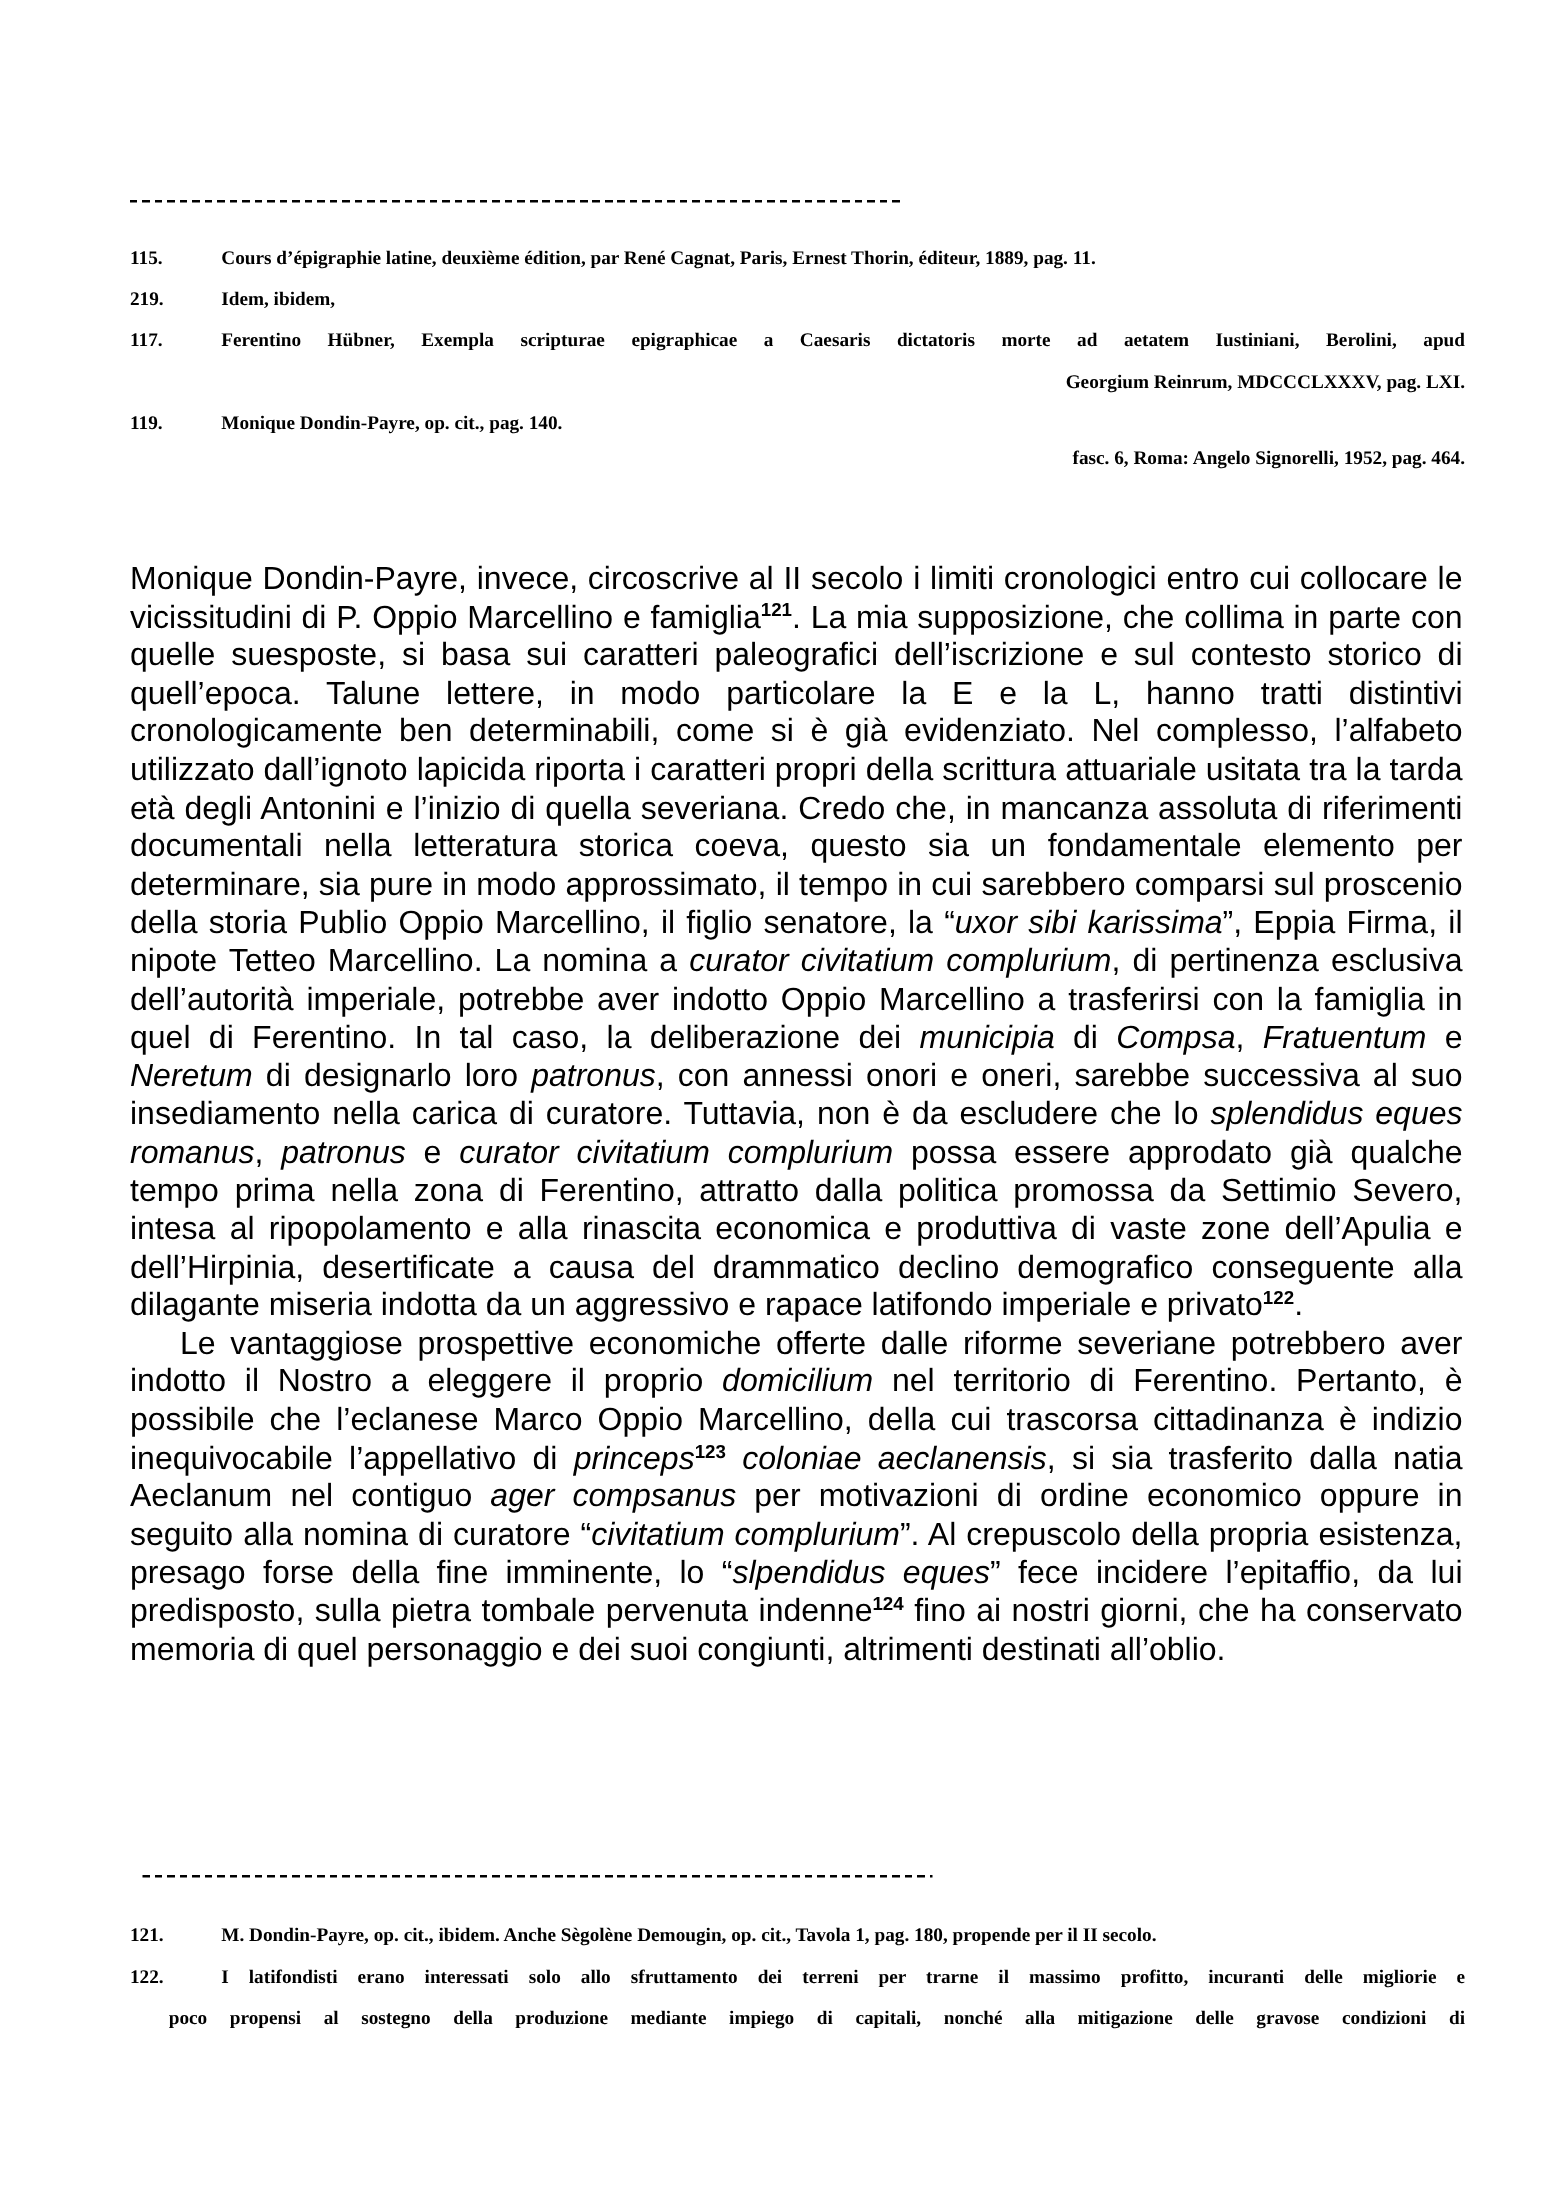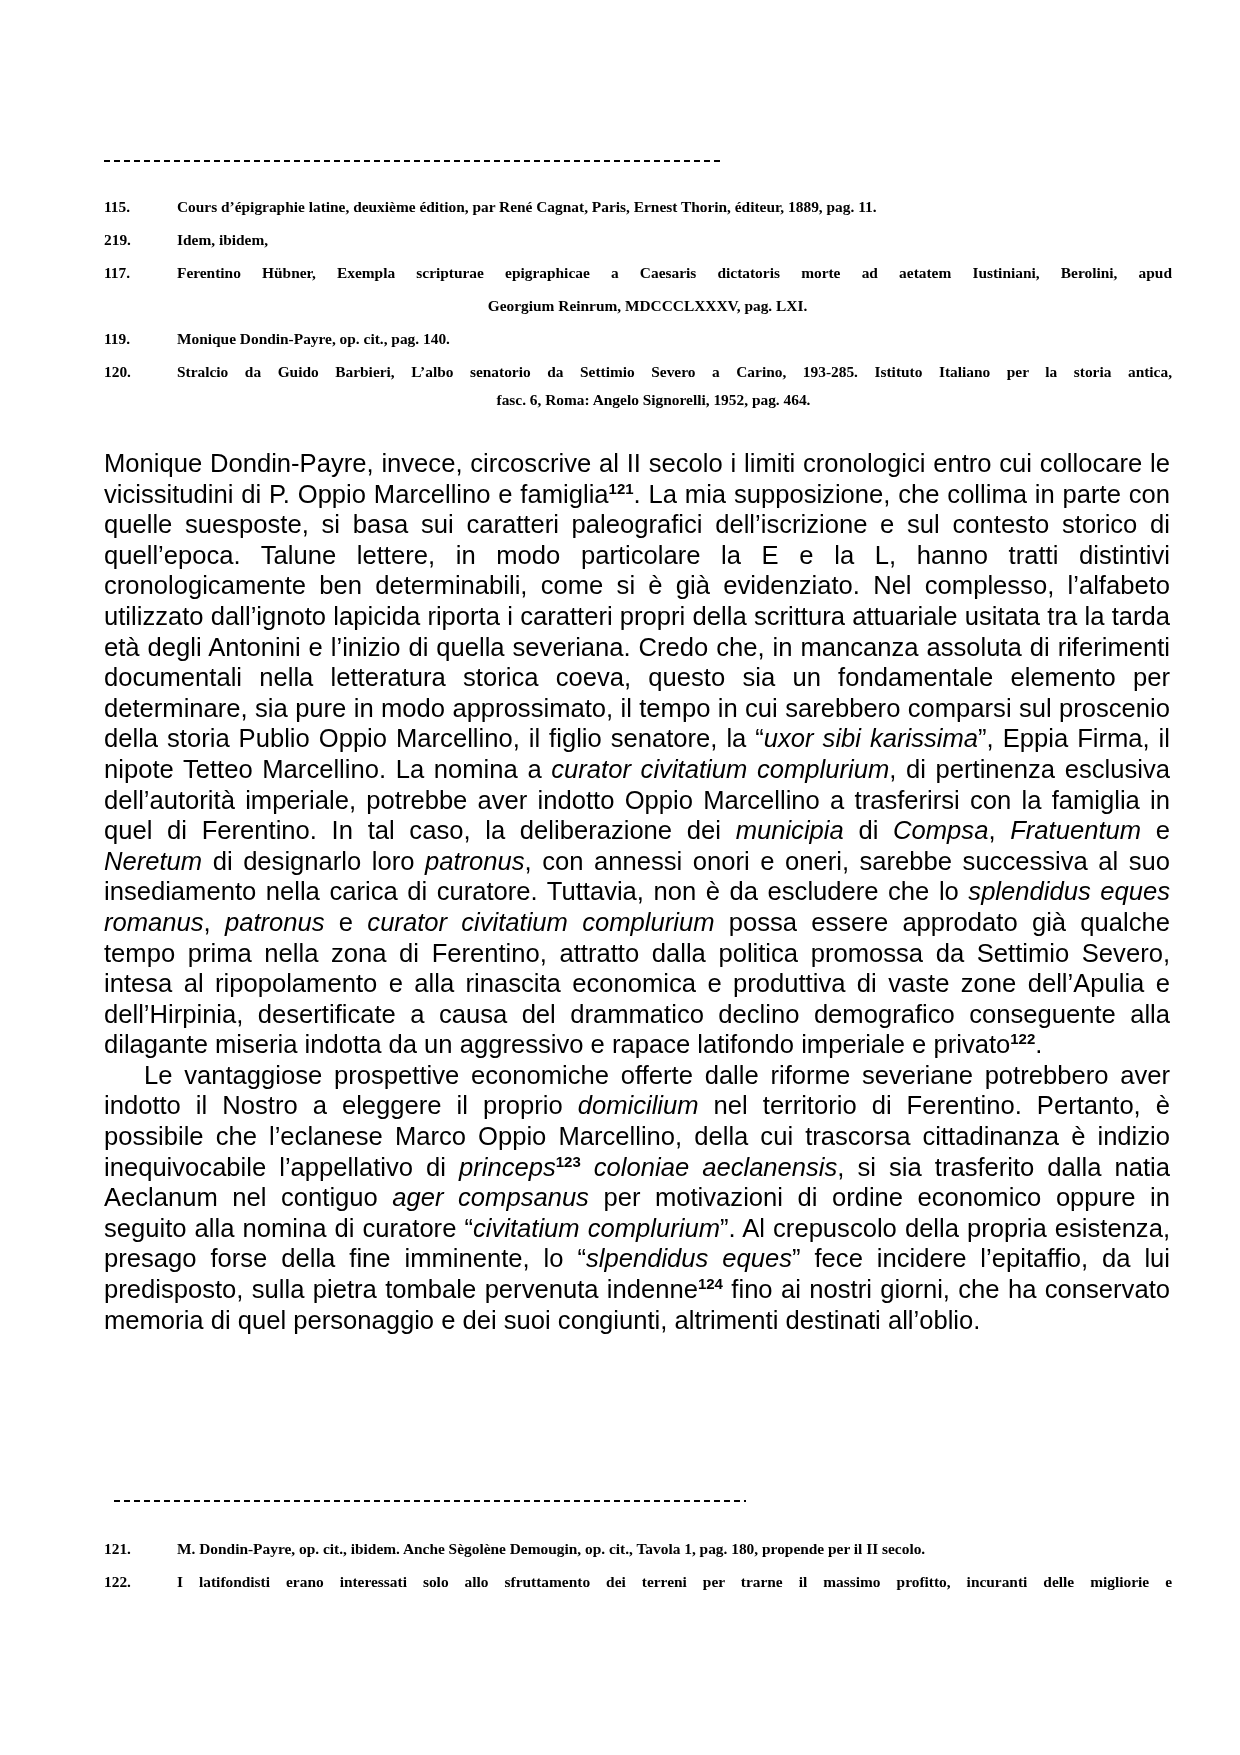--- a/index.html
+++ b/index.html
@@ -53,21 +53,21 @@
       position: relative;
       text-align: justify;
     }
     .note .num {
       display: inline-block;
       width: 73px;
     }
     .note .cont {
       display: block;
       padding-left: 31px;
-      text-align: center;
+      text-align: right;
     }
 
     .body-text {
       position: absolute;
       left: 88px;
       top: 448px;
       width: 1066px;
       font-family: Liberation Sans, sans-serif;
       font-size: 25.6px;
       line-height: 30.6px;
@@ -105,23 +105,20 @@
     </div>
     <div class="note" style="text-align: justify; text-align-last: justify;">
       <span class="num">117.</span><span>Ferentino Hübner, Exempla scripturae epigraphicae a Caesaris dictatoris morte ad aetatem Iustiniani, Berolini, apud</span>
     </div>
     <div class="note">
       <span class="cont" style="padding-left:19px;">Georgium Reinrum, MDCCCLXXXV, pag. LXI.</span>
     </div>
     <div class="note">
       <span class="num">119.</span><span>Monique Dondin-Payre, op. cit., pag. 140.</span>
     </div>
-    <div class="note" style="text-align: justify; text-align-last: justify;">
-      <span class="num">120.</span><span>Stralcio da Guido Barbieri, L’albo senatorio da Settimio Severo a Carino, 193-285. Istituto Italiano per la storia antica,</span>
-    </div>
     <div class="note" style="line-height:24px;">
       <span class="cont" style="padding-left:31px;">fasc. 6, Roma: Angelo Signorelli, 1952, pag. 464.</span>
     </div>
   </div>
 
   <div class="body-text">
     <p><span>Monique Dondin-Payre, invece, circoscrive al II secolo i limiti cronologici entro cui collocare le vicissitudini di P. Oppio Marcellino e famiglia</span><sup>121</sup><span>. La mia supposizione, che collima in parte con quelle suesposte, si basa sui caratteri paleografici dell’iscrizione e sul contesto storico di quell’epoca. Talune lettere, in modo particolare la E e la L, hanno tratti distintivi cronologicamente ben determinabili, come si è già evidenziato. Nel complesso, l’alfabeto utilizzato dall’ignoto lapicida riporta i caratteri propri della scrittura attuariale usitata tra la tarda età degli Antonini e l’inizio di quella severiana. Credo che, in mancanza assoluta di riferimenti documentali nella letteratura storica coeva, questo sia un fondamentale elemento per determinare, sia pure in modo approssimato, il tempo in cui sarebbero comparsi sul proscenio della storia Publio Oppio Marcellino, il figlio senatore, la “</span><i>uxor sibi karissima</i><span>”, Eppia Firma, il nipote Tetteo Marcellino. La nomina a </span><i>curator civitatium complurium</i><span>, di pertinenza esclusiva dell’autorità imperiale, potrebbe aver indotto Oppio Marcellino a trasferirsi con la famiglia in quel di Ferentino. In tal caso, la deliberazione dei </span><i>municipia</i><span> di </span><i>Compsa</i><span>, </span><i>Fratuentum</i><span> e </span><i>Neretum</i><span> di designarlo loro </span><i>patronus</i><span>, con annessi onori e oneri, sarebbe successiva al suo insediamento nella carica di curatore.  Tuttavia, non è da escludere che lo </span><i>splendidus eques romanus</i><span>, </span><i>patronus</i><span> e </span><i>curator civitatium complurium</i><span> possa essere approdato già qualche tempo prima nella zona di Ferentino, attratto dalla politica promossa da Settimio Severo, intesa al ripopolamento e alla rinascita economica e produttiva di vaste zone dell’Apulia e dell’Hirpinia, desertificate a causa del drammatico declino demografico conseguente alla dilagante miseria indotta da un aggressivo e rapace latifondo imperiale e privato</span><sup>122</sup><span>.</span></p>
     <p class="indent"><span>Le vantaggiose prospettive economiche offerte dalle riforme severiane potrebbero aver indotto il Nostro a eleggere il proprio </span><i>domicilium</i><span> nel territorio di Ferentino. Pertanto, è possibile che l’eclanese Marco Oppio Marcellino, della cui trascorsa cittadinanza è indizio inequivocabile l’appellativo di </span><i>princeps</i><sup>123</sup><span> </span><i>coloniae aeclanensis</i><span>, si sia trasferito dalla natia Aeclanum nel contiguo </span><i>ager compsanus</i><span> per motivazioni di ordine economico oppure in seguito alla nomina di curatore “</span><i>civitatium complurium</i><span>”. Al crepuscolo della propria esistenza, presago forse della fine imminente, lo “</span><i>slpendidus eques</i><span>” fece incidere l’epitaffio, da lui predisposto, sulla pietra tombale pervenuta indenne</span><sup>124</sup><span> fino ai nostri giorni, che ha conservato memoria di quel personaggio e dei suoi congiunti, altrimenti destinati all’oblio.</span></p>
   </div>
 
@@ -129,15 +126,18 @@
     <span class="dashline"></span>
   </div>
 
   <div class="notes notes-bottom">
     <div class="note">
       <span class="num">121.</span><span>M. Dondin-Payre, op. cit., ibidem. Anche Sègolène Demougin, op. cit., Tavola 1, pag. 180, propende per il II secolo.</span>
     </div>
     <div class="note" style="text-align: justify; text-align-last: justify;">
       <span class="num">122.</span><span>I latifondisti erano interessati solo allo sfruttamento dei terreni per trarne il massimo profitto, incuranti delle migliorie e</span>
     </div>
+    <div class="note" style="text-align: justify; text-align-last: justify; padding-left:31px;">
+      <span>poco propensi al sostegno della produzione mediante impiego di capitali, nonché alla mitigazione delle gravose condizioni di</span>
+    </div>
   </div>
 
 </div>
 
 </body></html>

